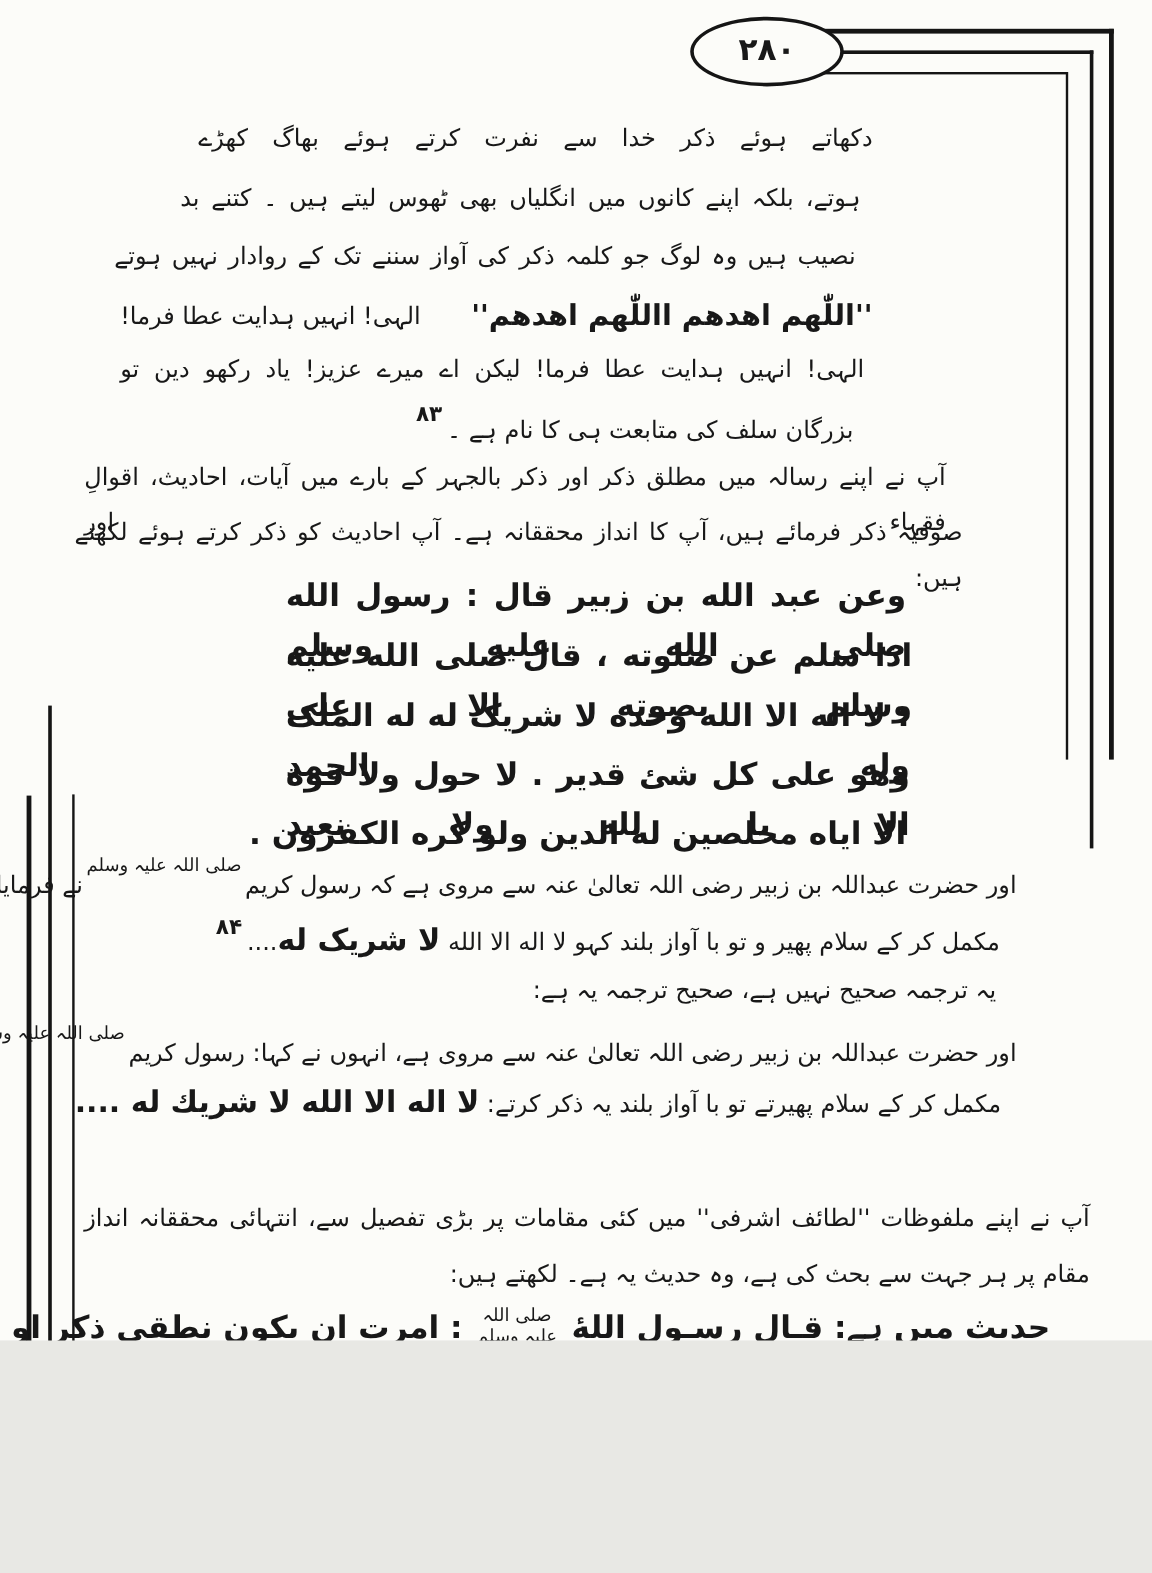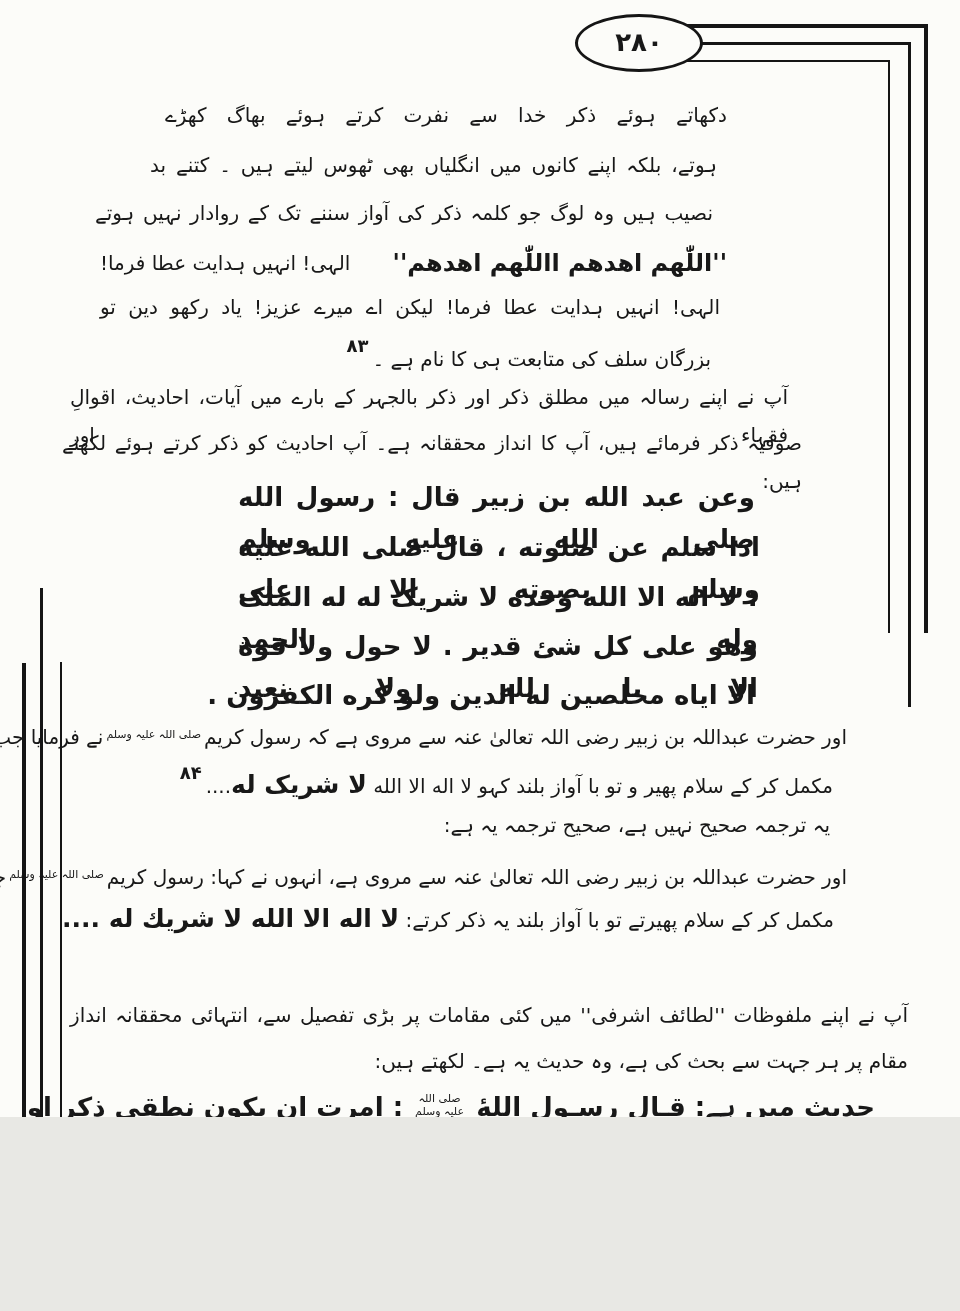--- a/index.html
+++ b/index.html
@@ -34,22 +34,22 @@
   .u{font-size:20px;line-height:38px;height:42px;}
   .a{font-size:26px;font-weight:bold;line-height:42px;height:46px;}
   .just{text-align:justify;text-align-last:justify;}
   .nw{white-space:nowrap;text-align:right;}
   .flexl{display:flex;justify-content:space-between;align-items:flex-end;white-space:nowrap;}
   .flexl > span{display:inline-block;}
   .bold{font-weight:bold;font-size:24px;}
   .abold{font-weight:bold;font-size:25px;}
   .salawat{
     display:inline-flex;flex-direction:column;align-items:center;
-    font-size:11px;font-weight:normal;line-height:1.15;
-    position:relative;top:-14px;margin:0 3px;white-space:nowrap;
+    font-size:15px;font-weight:normal;line-height:1.15;
+    position:relative;top:-14px;margin:12px 3px;white-space:nowrap;
   }
   sup.fn{font-size:18px;font-weight:bold;position:relative;top:-6px;margin-right:4px;}
 </style>
 </head>
 <body>
 
 <div class="page">
 
   <div class="rule" style="top:24px;left:640px;width:288px;height:4px;"></div>
   <div class="rule" style="top:42px;left:650px;width:261px;height:3px;"></div>

